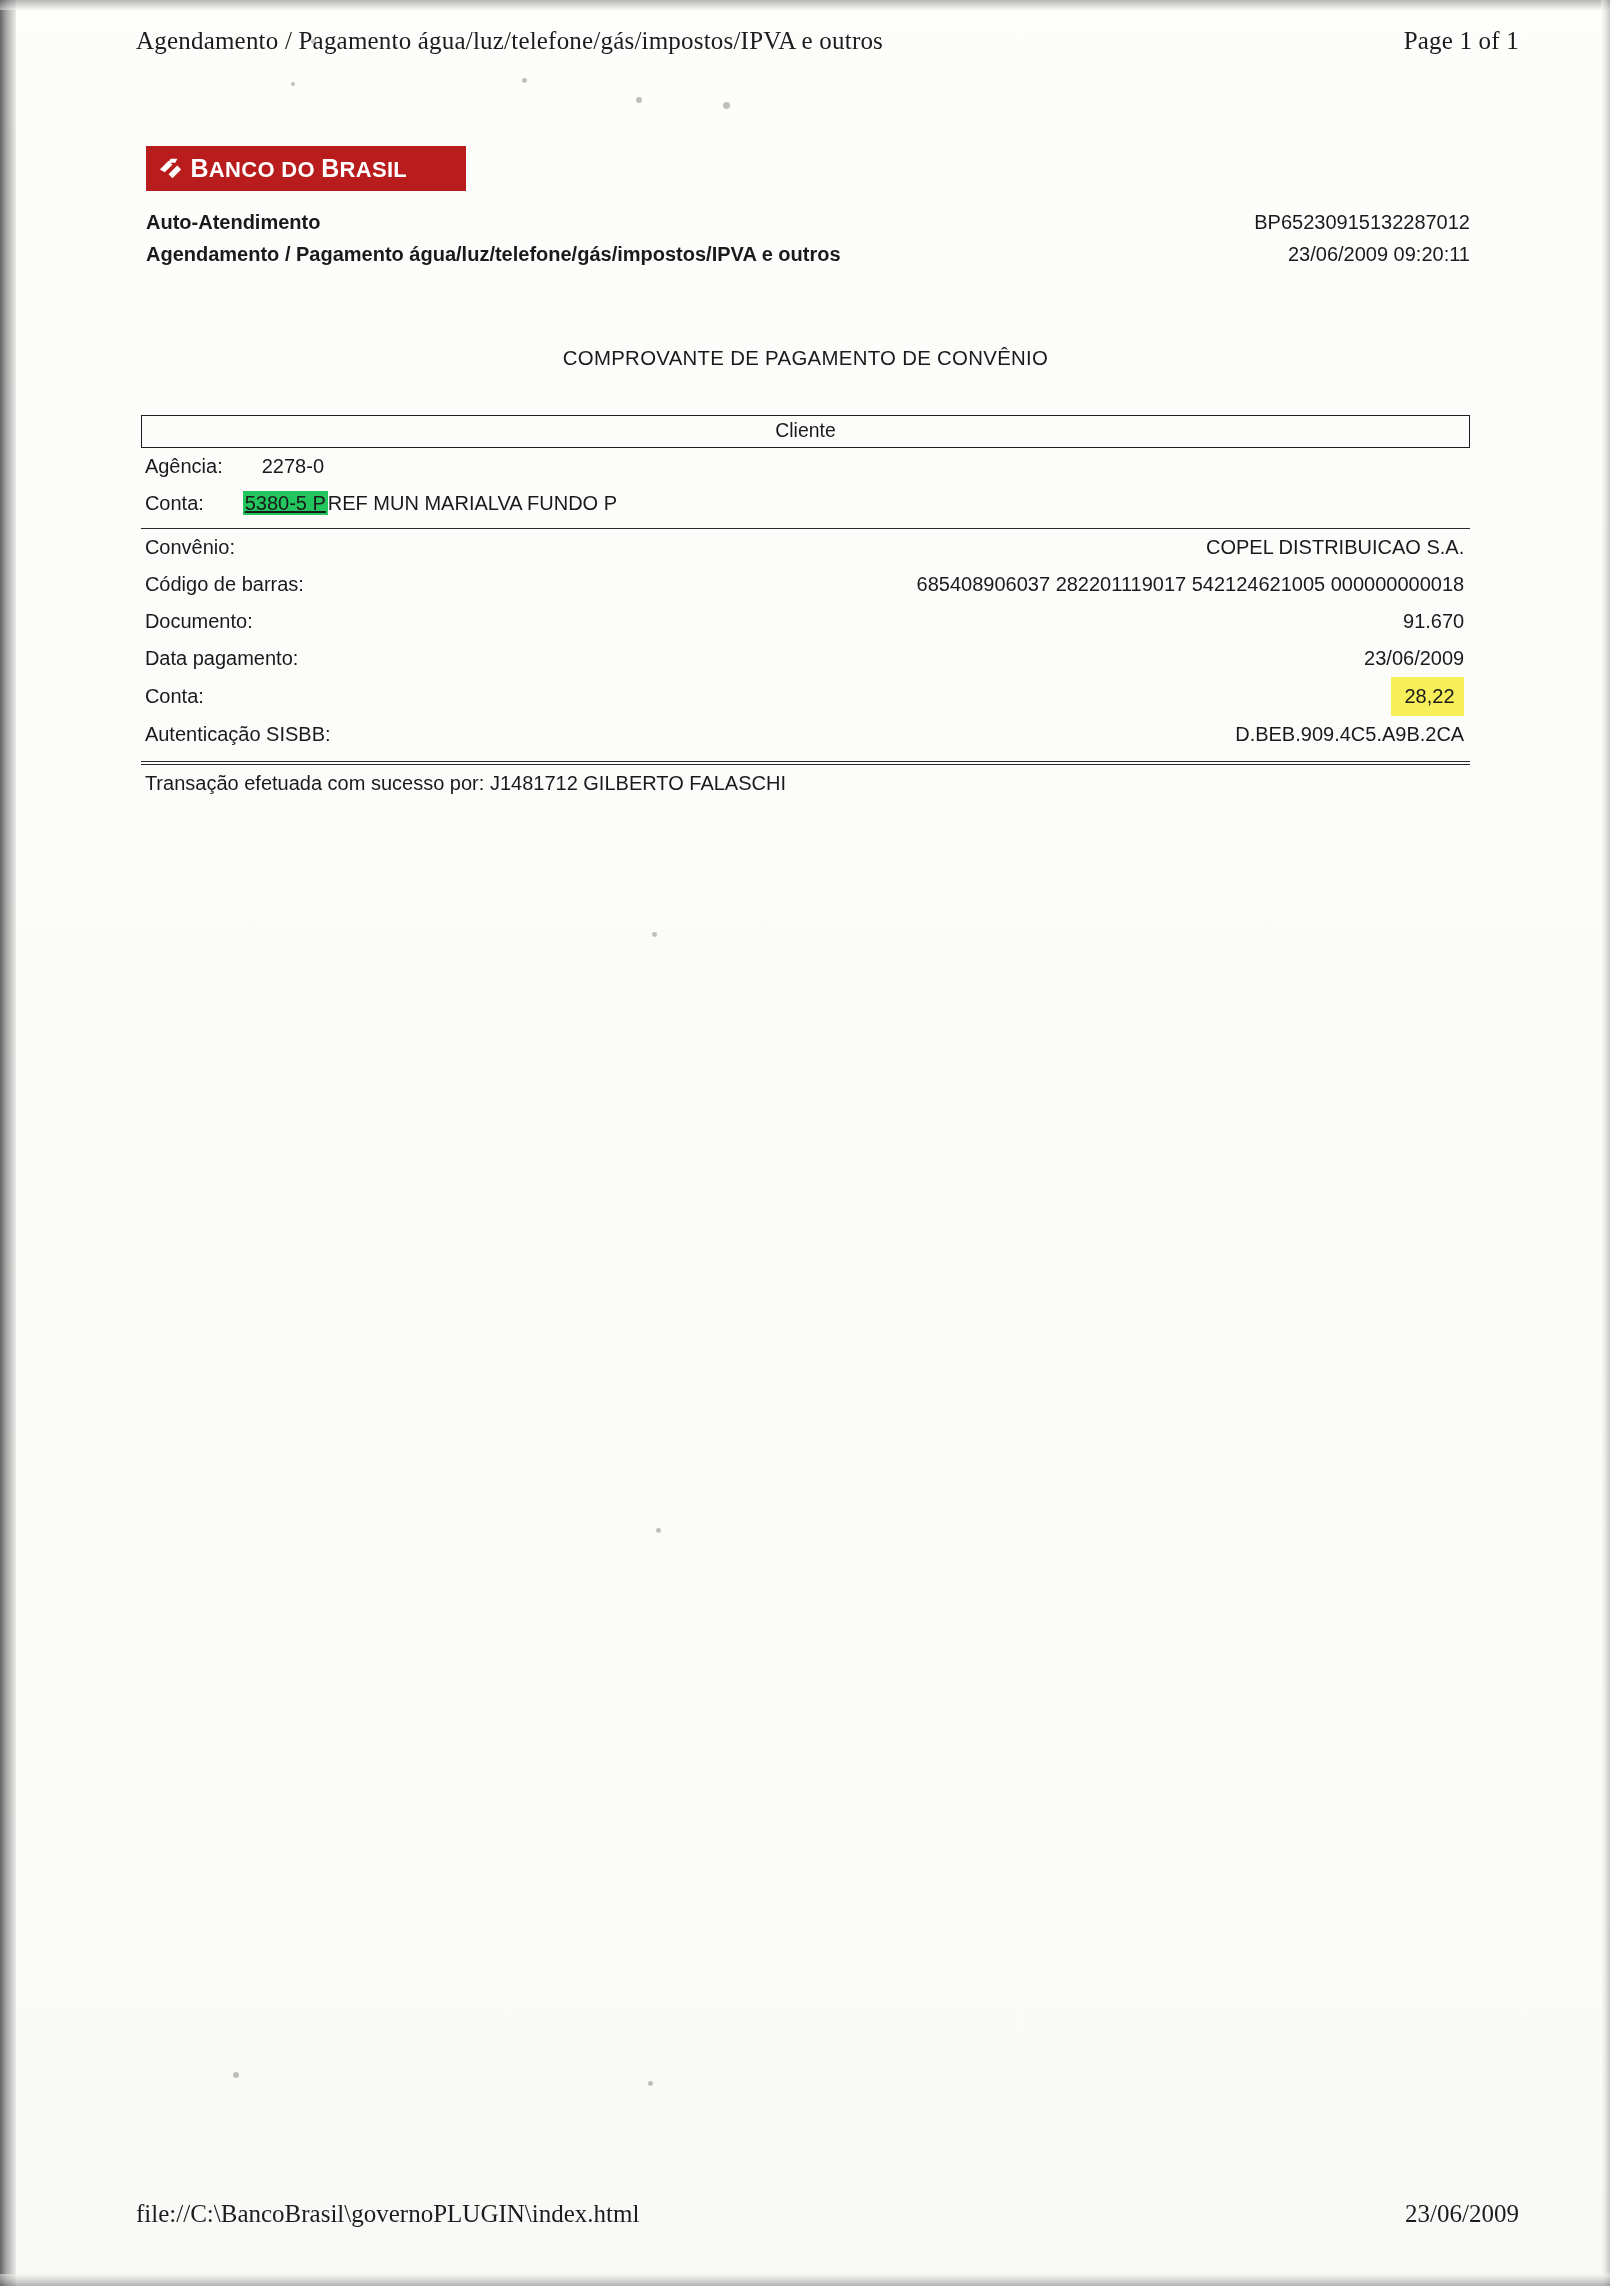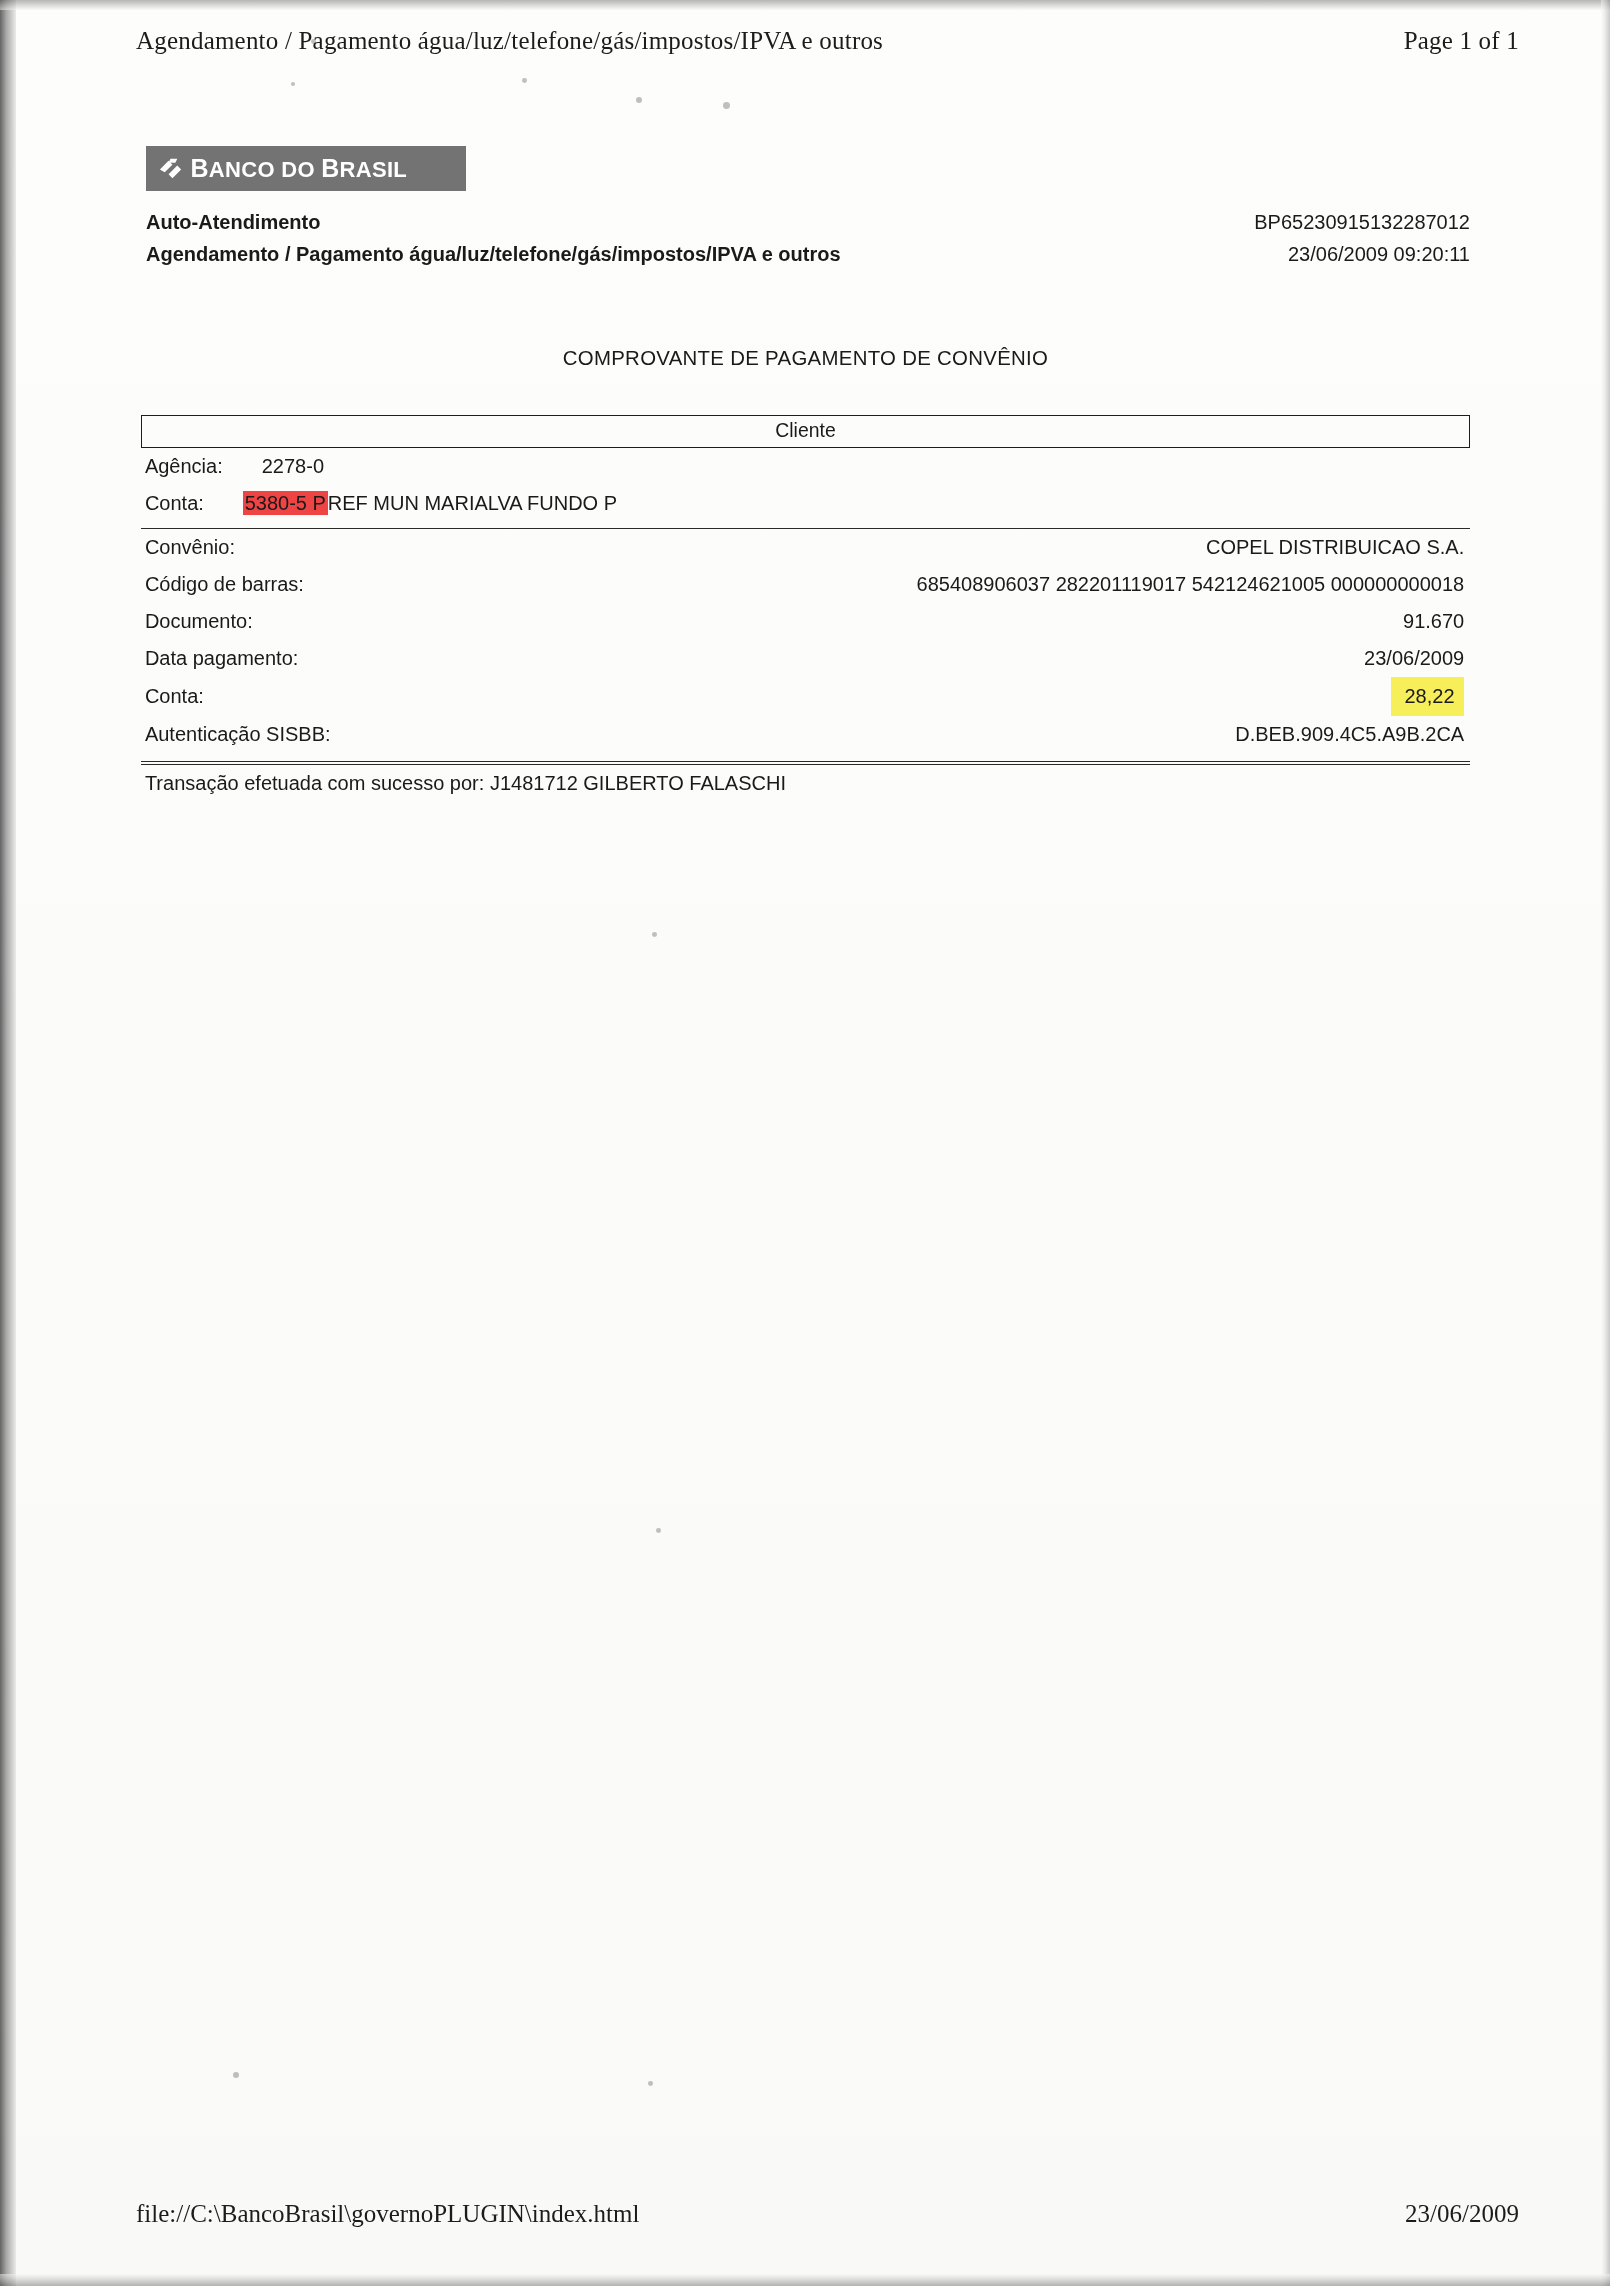--- a/index.html
+++ b/index.html
@@ -68,21 +68,21 @@
     font-family: "Liberation Serif", serif;
     font-size: 25px;
     color: #1c1c1c;
   }
 
   
   .logo {
     position: absolute;
     left: 146px; top: 146px;
     width: 320px; height: 45px;
-    background: #737373;
+    background: #b91c1c;
     display: flex;
     align-items: center;
     padding-left: 9.7px;
     box-sizing: border-box;
   }
   .logo-mark {
     width: 29px; height: 29px;
     margin-right: 5.8px;
     position: relative;
     flex: 0 0 auto;
@@ -158,22 +158,23 @@
     margin-top: 7.8px;
   }
   .footer-note {
     font-size: 20px;
     line-height: 33px;
     padding-left: 3.9px;
     padding-top: 1.9px;
   }
 
   .hl {
-    background: #ef4444;
+    background: #22c55e;
     padding: 1px 1.9px;
+    text-decoration: underline;
   }
   .hl-val {
     background: #f7ef5a;
     padding: 1px 9.7px 1px 13.6px;
   }
 
   
   .speck {
     position: absolute;
     background: #8d8d8d;

